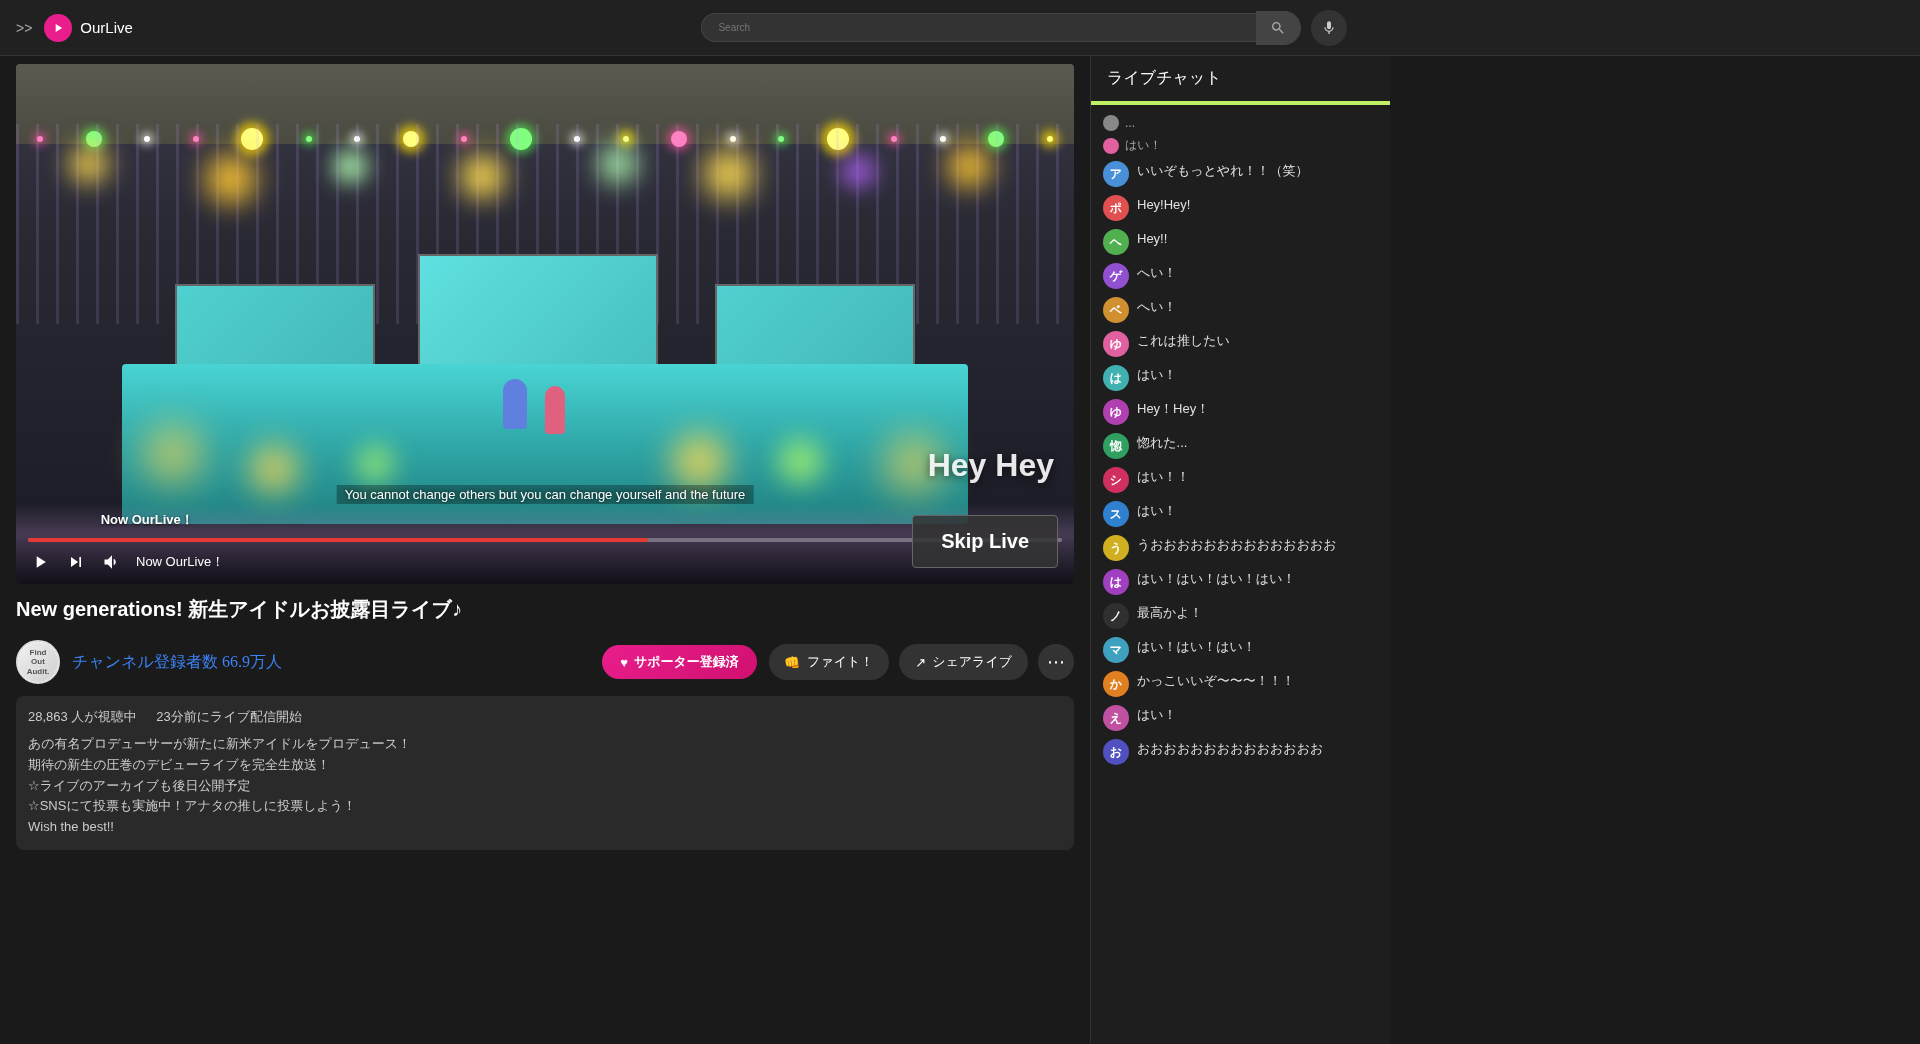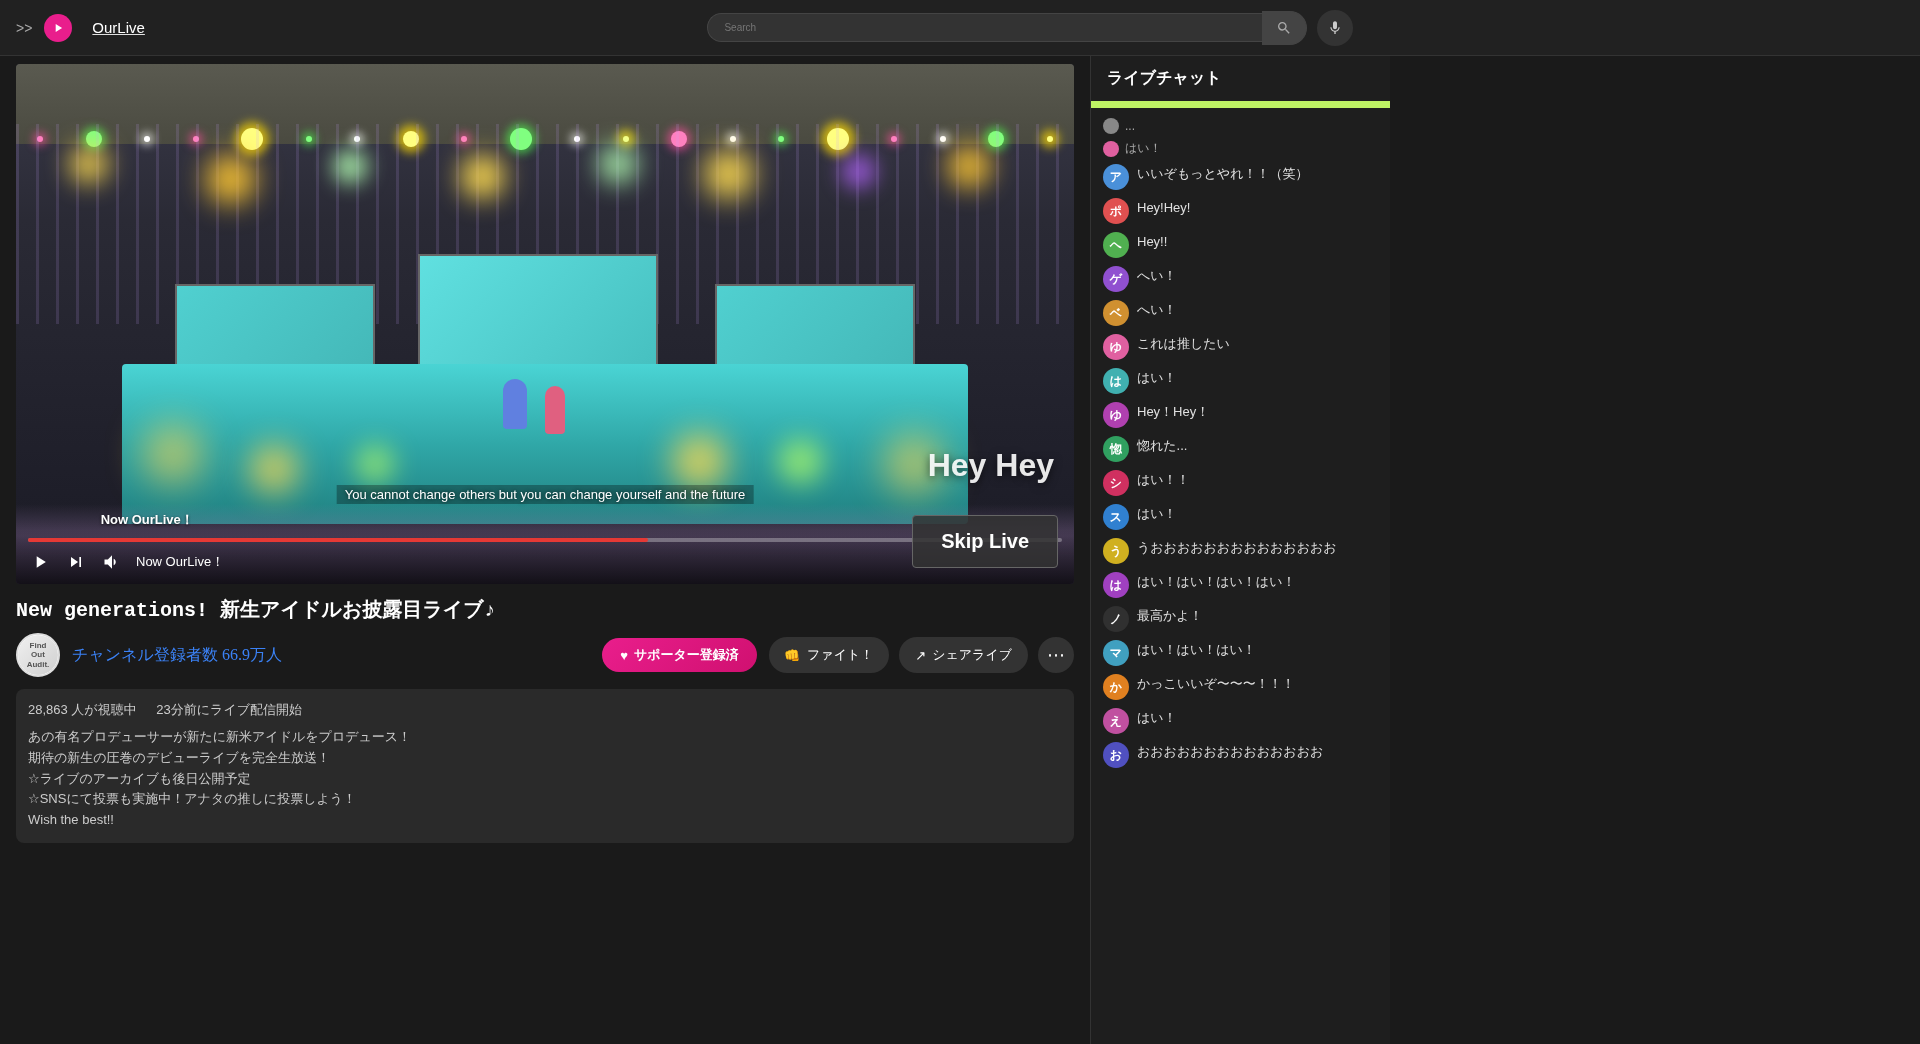--- a/index.html
+++ b/index.html
@@ -26,23 +26,22 @@
       border-bottom: 1px solid #333;
     }
     #header .nav-arrows {
       color: #aaa;
       font-size: 14px;
       cursor: pointer;
     }
     #header .logo-container {
       display: flex;
       align-items: center;
-      gap: 20px;
-      cursor: pointer;
-      text-decoration: underline;
+      gap: 8px;
+      cursor: pointer;
     }
     #header .logo-icon {
       width: 28px;
       height: 28px;
       background: #e91e8c;
       border-radius: 50%;
       display: flex;
       align-items: center;
       justify-content: center;
     }
@@ -365,22 +364,21 @@
     }
 
     
     #video-info {
       padding: 12px 0 8px;
     }
     #video-title {
       font-size: 20px;
       font-weight: 600;
       color: #fff;
-      margin-bottom: 10px;
-      font-family: Liberation Mono, monospace;
+      margin-bottom: 17px;
     }
     #channel-row {
       display: flex;
       align-items: center;
       gap: 12px;
       margin-bottom: 12px;
     }
     #channel-avatar {
       width: 44px;
       height: 44px;
@@ -512,23 +510,23 @@
       min-width: 300px;
       background: #1e1e1e;
       display: flex;
       flex-direction: column;
       border-left: 1px solid #333;
       flex-shrink: 0;
     }
     #chat-header {
       padding: 12px 16px;
       font-size: 16px;
-      font-weight: 700;
-      color: #fff;
-      border-bottom: 7px solid #bef264;
+      font-weight: 400;
+      color: #fff;
+      border-bottom: 4px solid #bef264;
       flex-shrink: 0;
     }
     #chat-messages {
       flex: 1;
       overflow-y: auto;
       padding: 8px 8px;
       display: flex;
       flex-direction: column;
       gap: 2px;
     }

